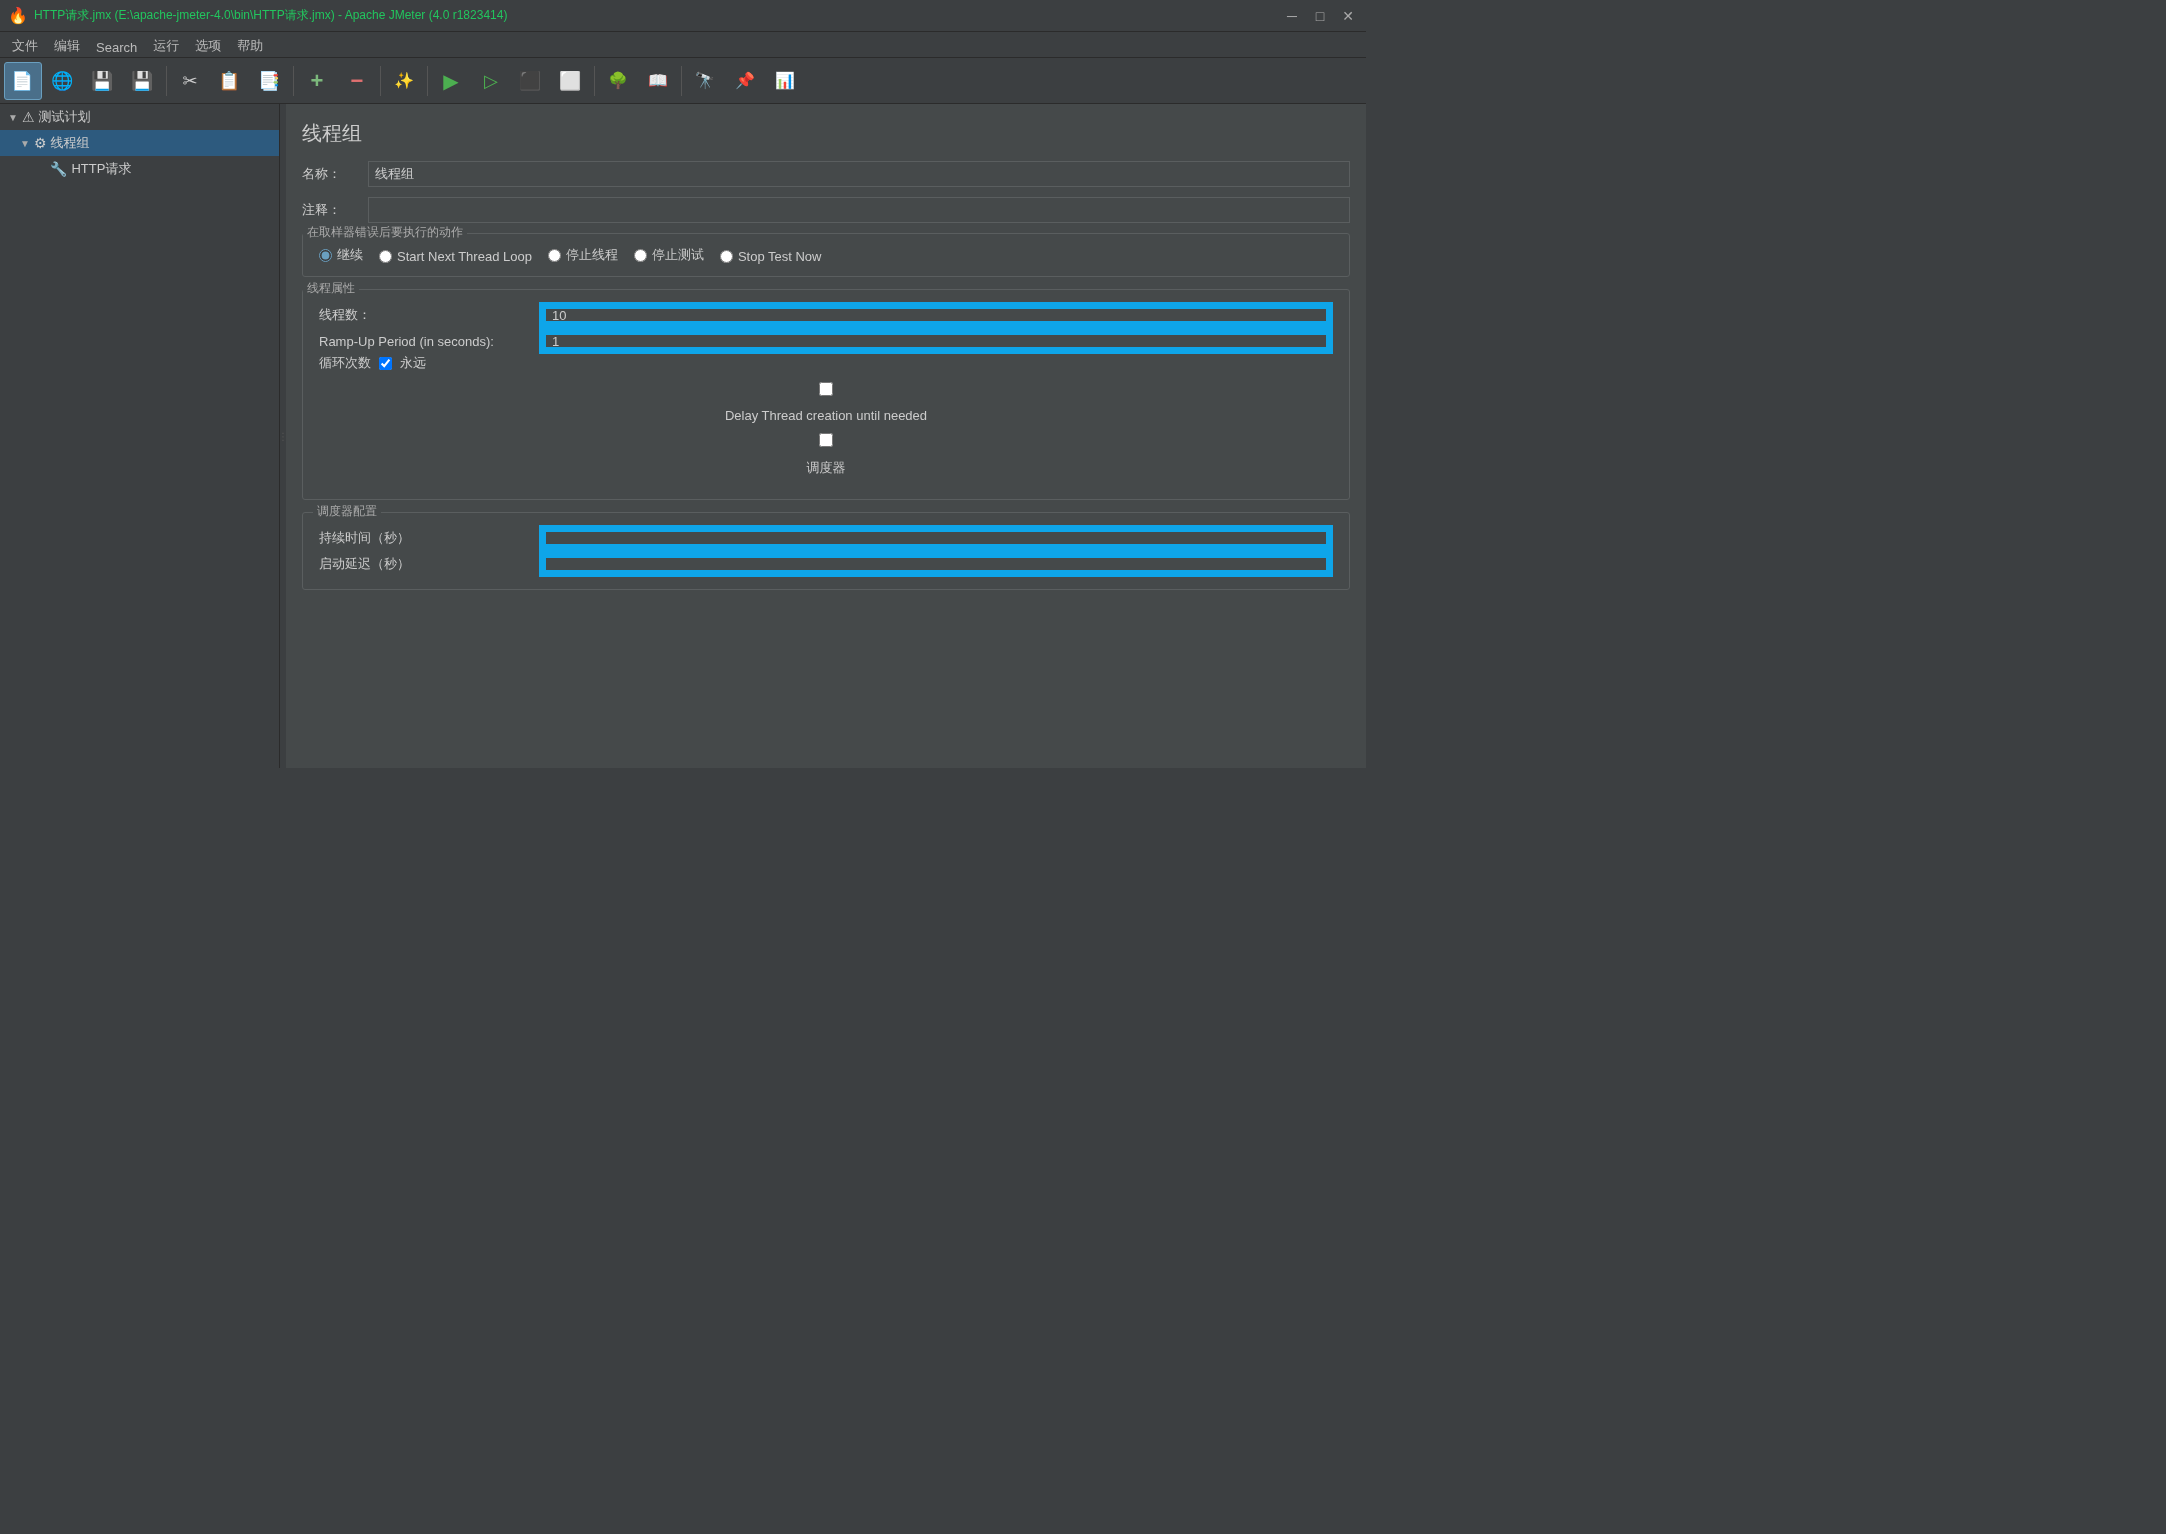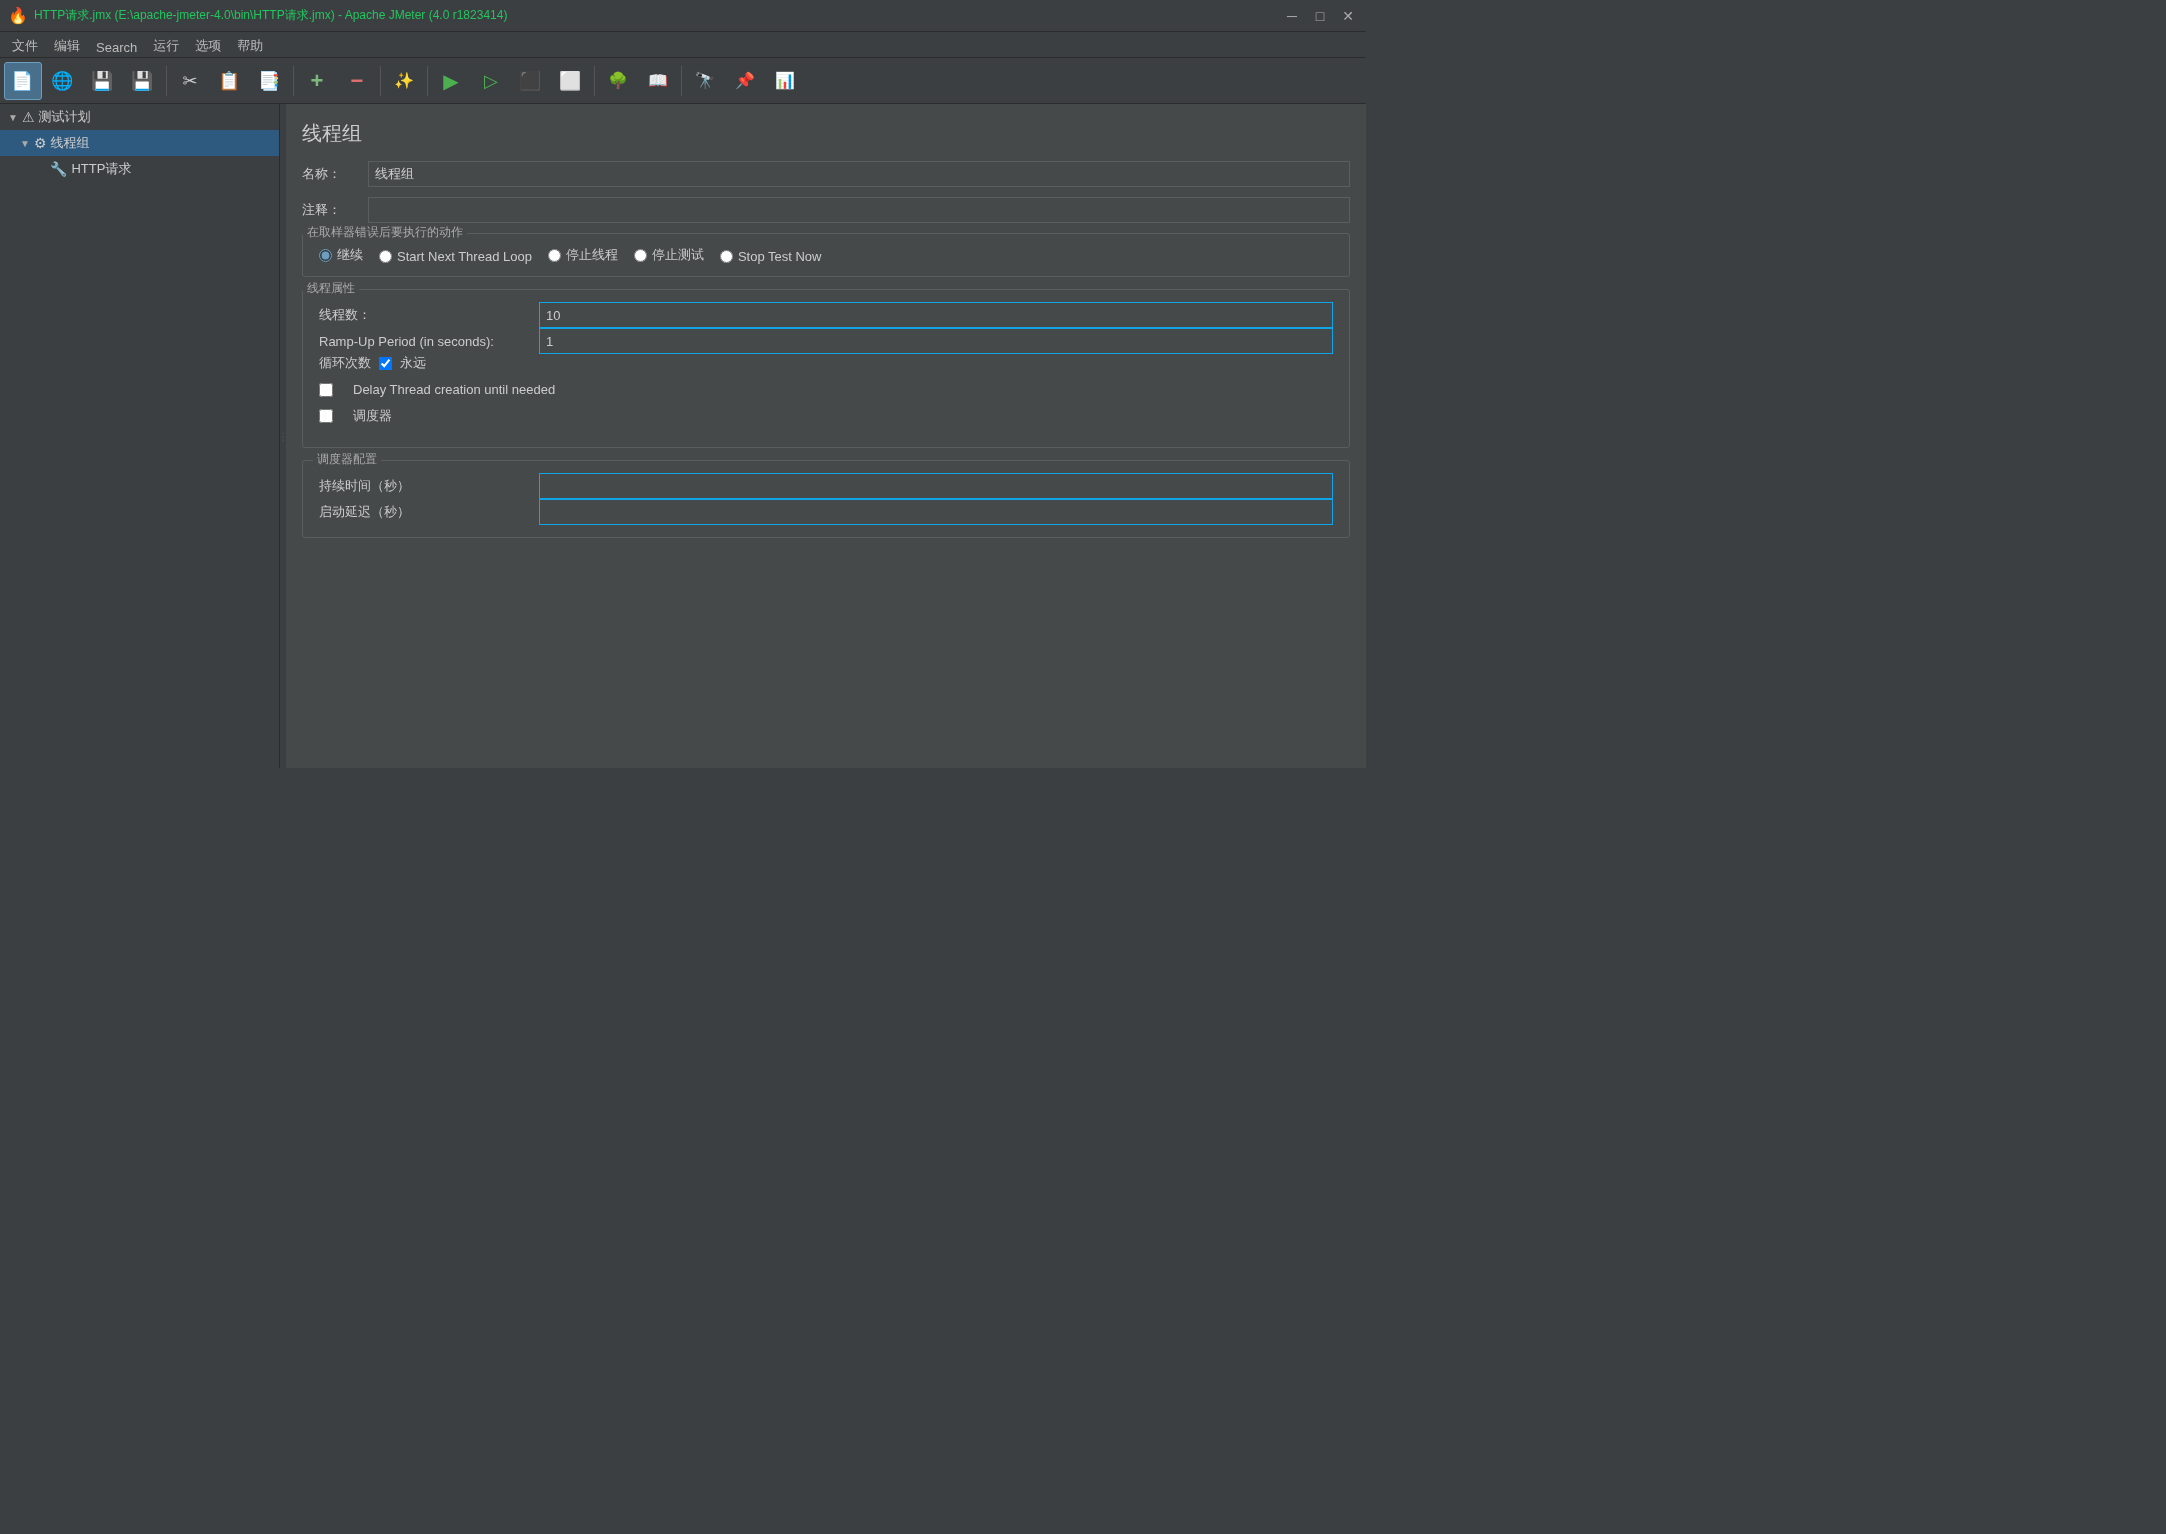--- a/index.html
+++ b/index.html
@@ -225,33 +225,34 @@
     }
     .prop-label {
       color: #ccc;
       font-size: 13px;
       min-width: 220px;
     }
     .prop-input {
       flex: 1;
       height: 26px;
       background: #45494a;
-      border: 1px solid #0ea5e9;
+      border: 7px solid #0ea5e9;
       color: #ccc;
       padding: 2px 6px;
       font-size: 13px;
       outline: none;
     }
 
     
     .check-row {
       display: flex;
       align-items: center;
-      gap: 20px;
+      gap: 12px;
       margin-bottom: 10px;
+      flex-direction: column;
     }
     .check-row input[type="checkbox"] {
       cursor: pointer;
       accent-color: #6a9fbf;
       width: 14px;
       height: 14px;
     }
     .check-label { color: #ccc; font-size: 13px; }
 
     

